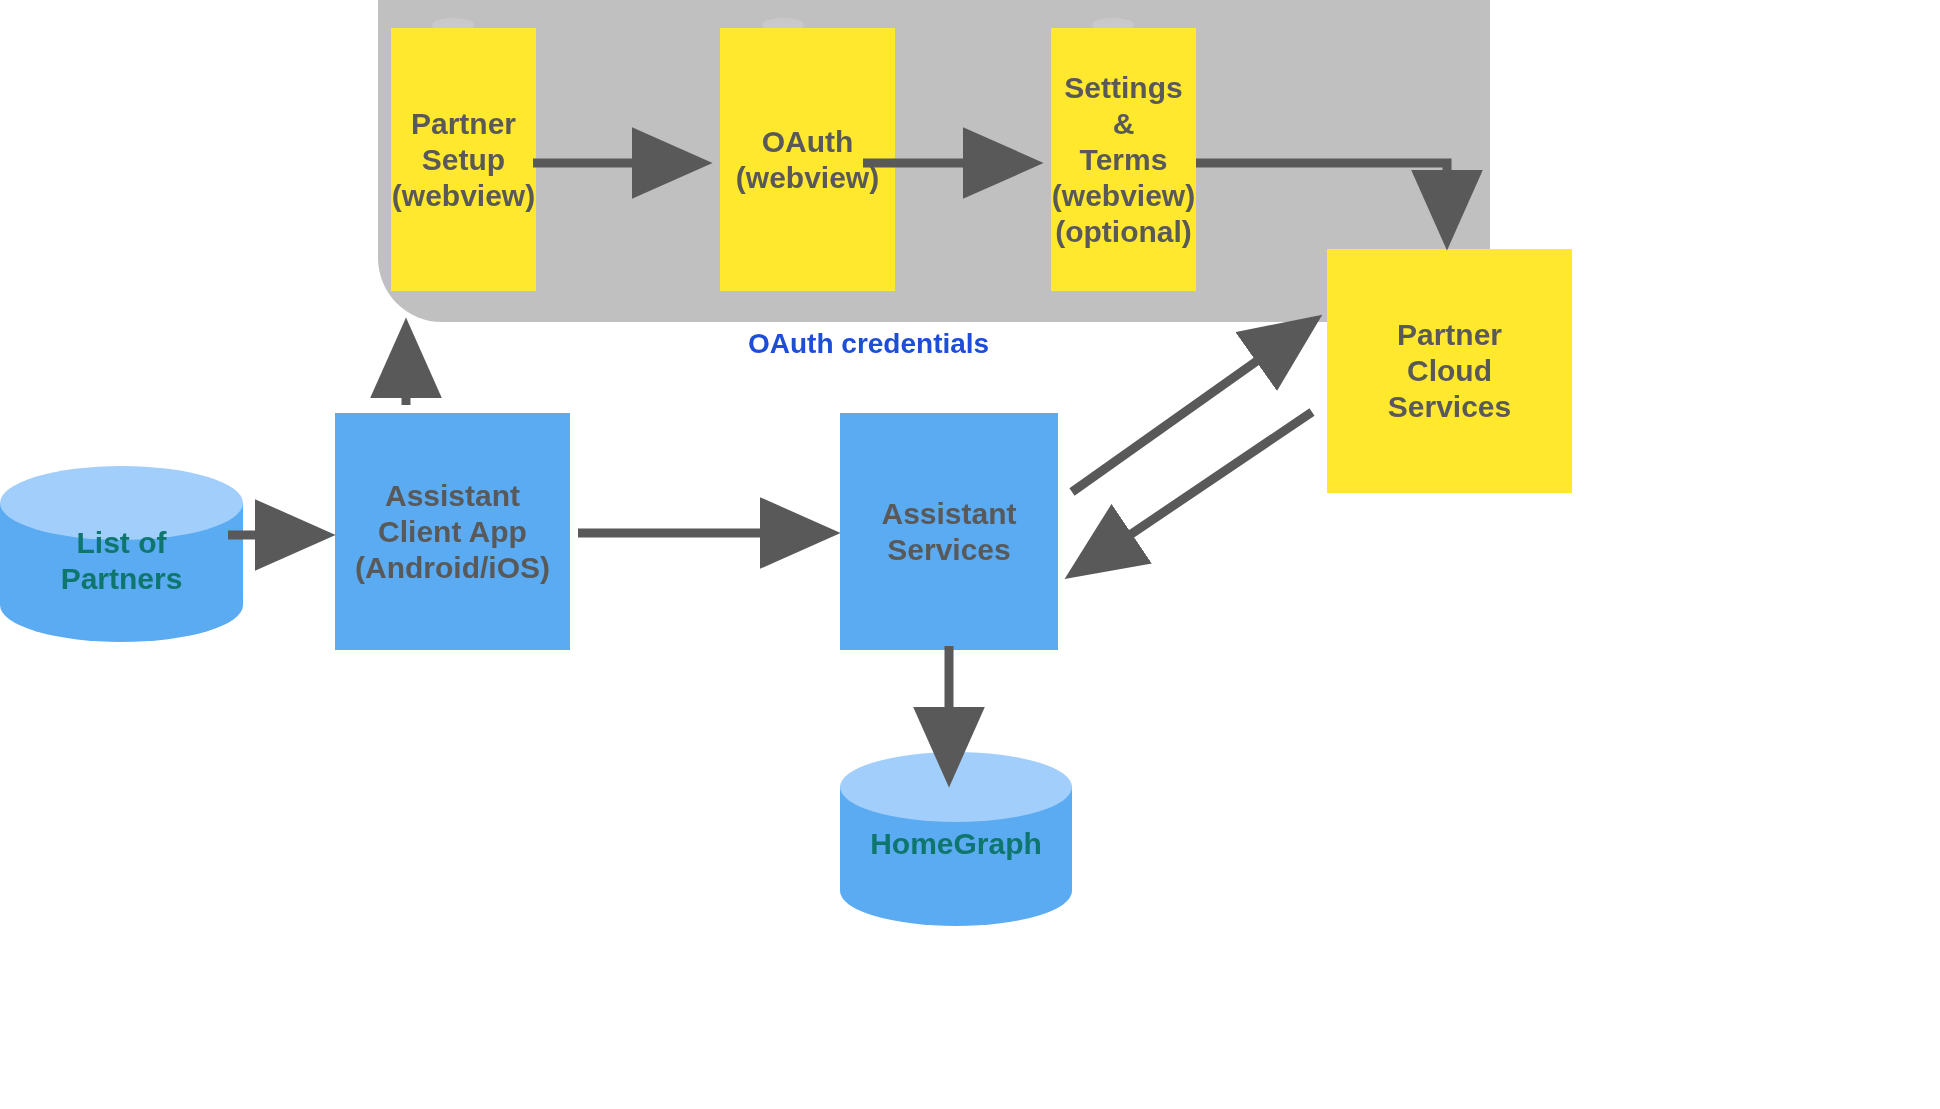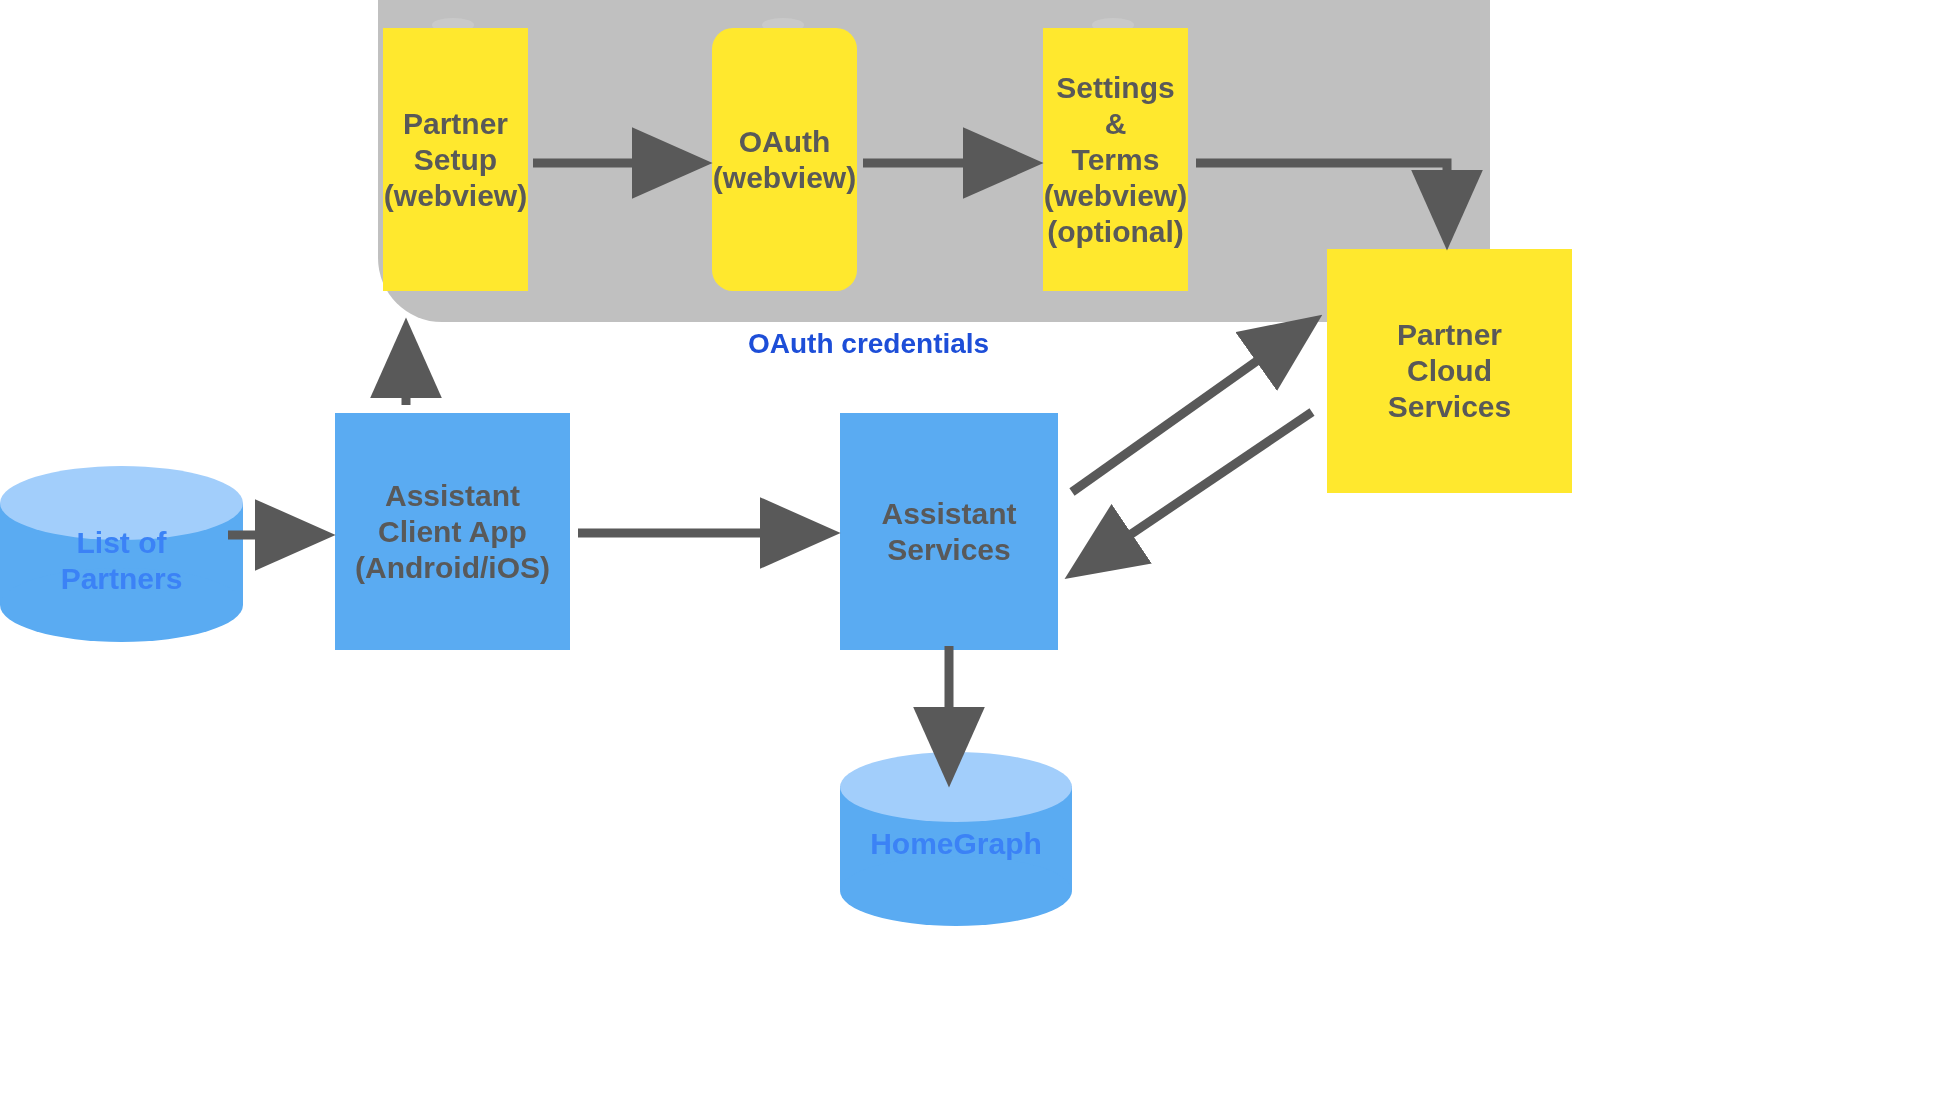--- a/index.html
+++ b/index.html
@@ -46,20 +46,21 @@
     background: #c9c9c9;
     border-radius: 50%;
     z-index: 2;
   }
 
   
   .webview {
     background: #ffe82e;
     z-index: 3;
     font-size: 30px;
+    margin-left: 8px;
   }
 
   
   .cloudbox {
     background: #ffe82e;
     z-index: 3;
     font-size: 30px;
   }
 
   
@@ -89,21 +90,21 @@
   .cyl-bottom-shade {
     position: absolute;
     left: 0;
     background: #5aabf2;
     border-radius: 50%;
   }
   .cyl-label {
     position: absolute;
     width: 100%;
     text-align: center;
-    color: #3b82f6;
+    color: #0f766e;
     font-weight: 700;
     font-size: 30px;
     line-height: 1.2;
     white-space: pre-line;
     z-index: 4;
   }
 
   
   .arrow-svg {
     position: absolute;
@@ -133,21 +134,21 @@
   <div class="device-notch" style="left:432px; top:18px; width:42px; height:14px;"></div>
   <div class="device-notch" style="left:762px; top:18px; width:42px; height:14px;"></div>
   <div class="device-notch" style="left:1092px; top:18px; width:42px; height:14px;"></div>
 
   <div class="box webview" style="left:383px; top:28px; width:145px; height:263px;">
     <span>Partner
 Setup
 (webview)</span>
   </div>
 
-  <div class="box webview" style="left:712px; top:28px; width:145px; height:263px;border-radius:21px;">
+  <div class="box webview" style="left:712px; top:28px; width:175px; height:263px;">
     <span>OAuth
 (webview)</span>
   </div>
 
   <div class="box webview" style="left:1043px; top:28px; width:145px; height:263px;">
     <span>Settings &amp;
 Terms
 (webview)
 (optional)</span>
   </div>

